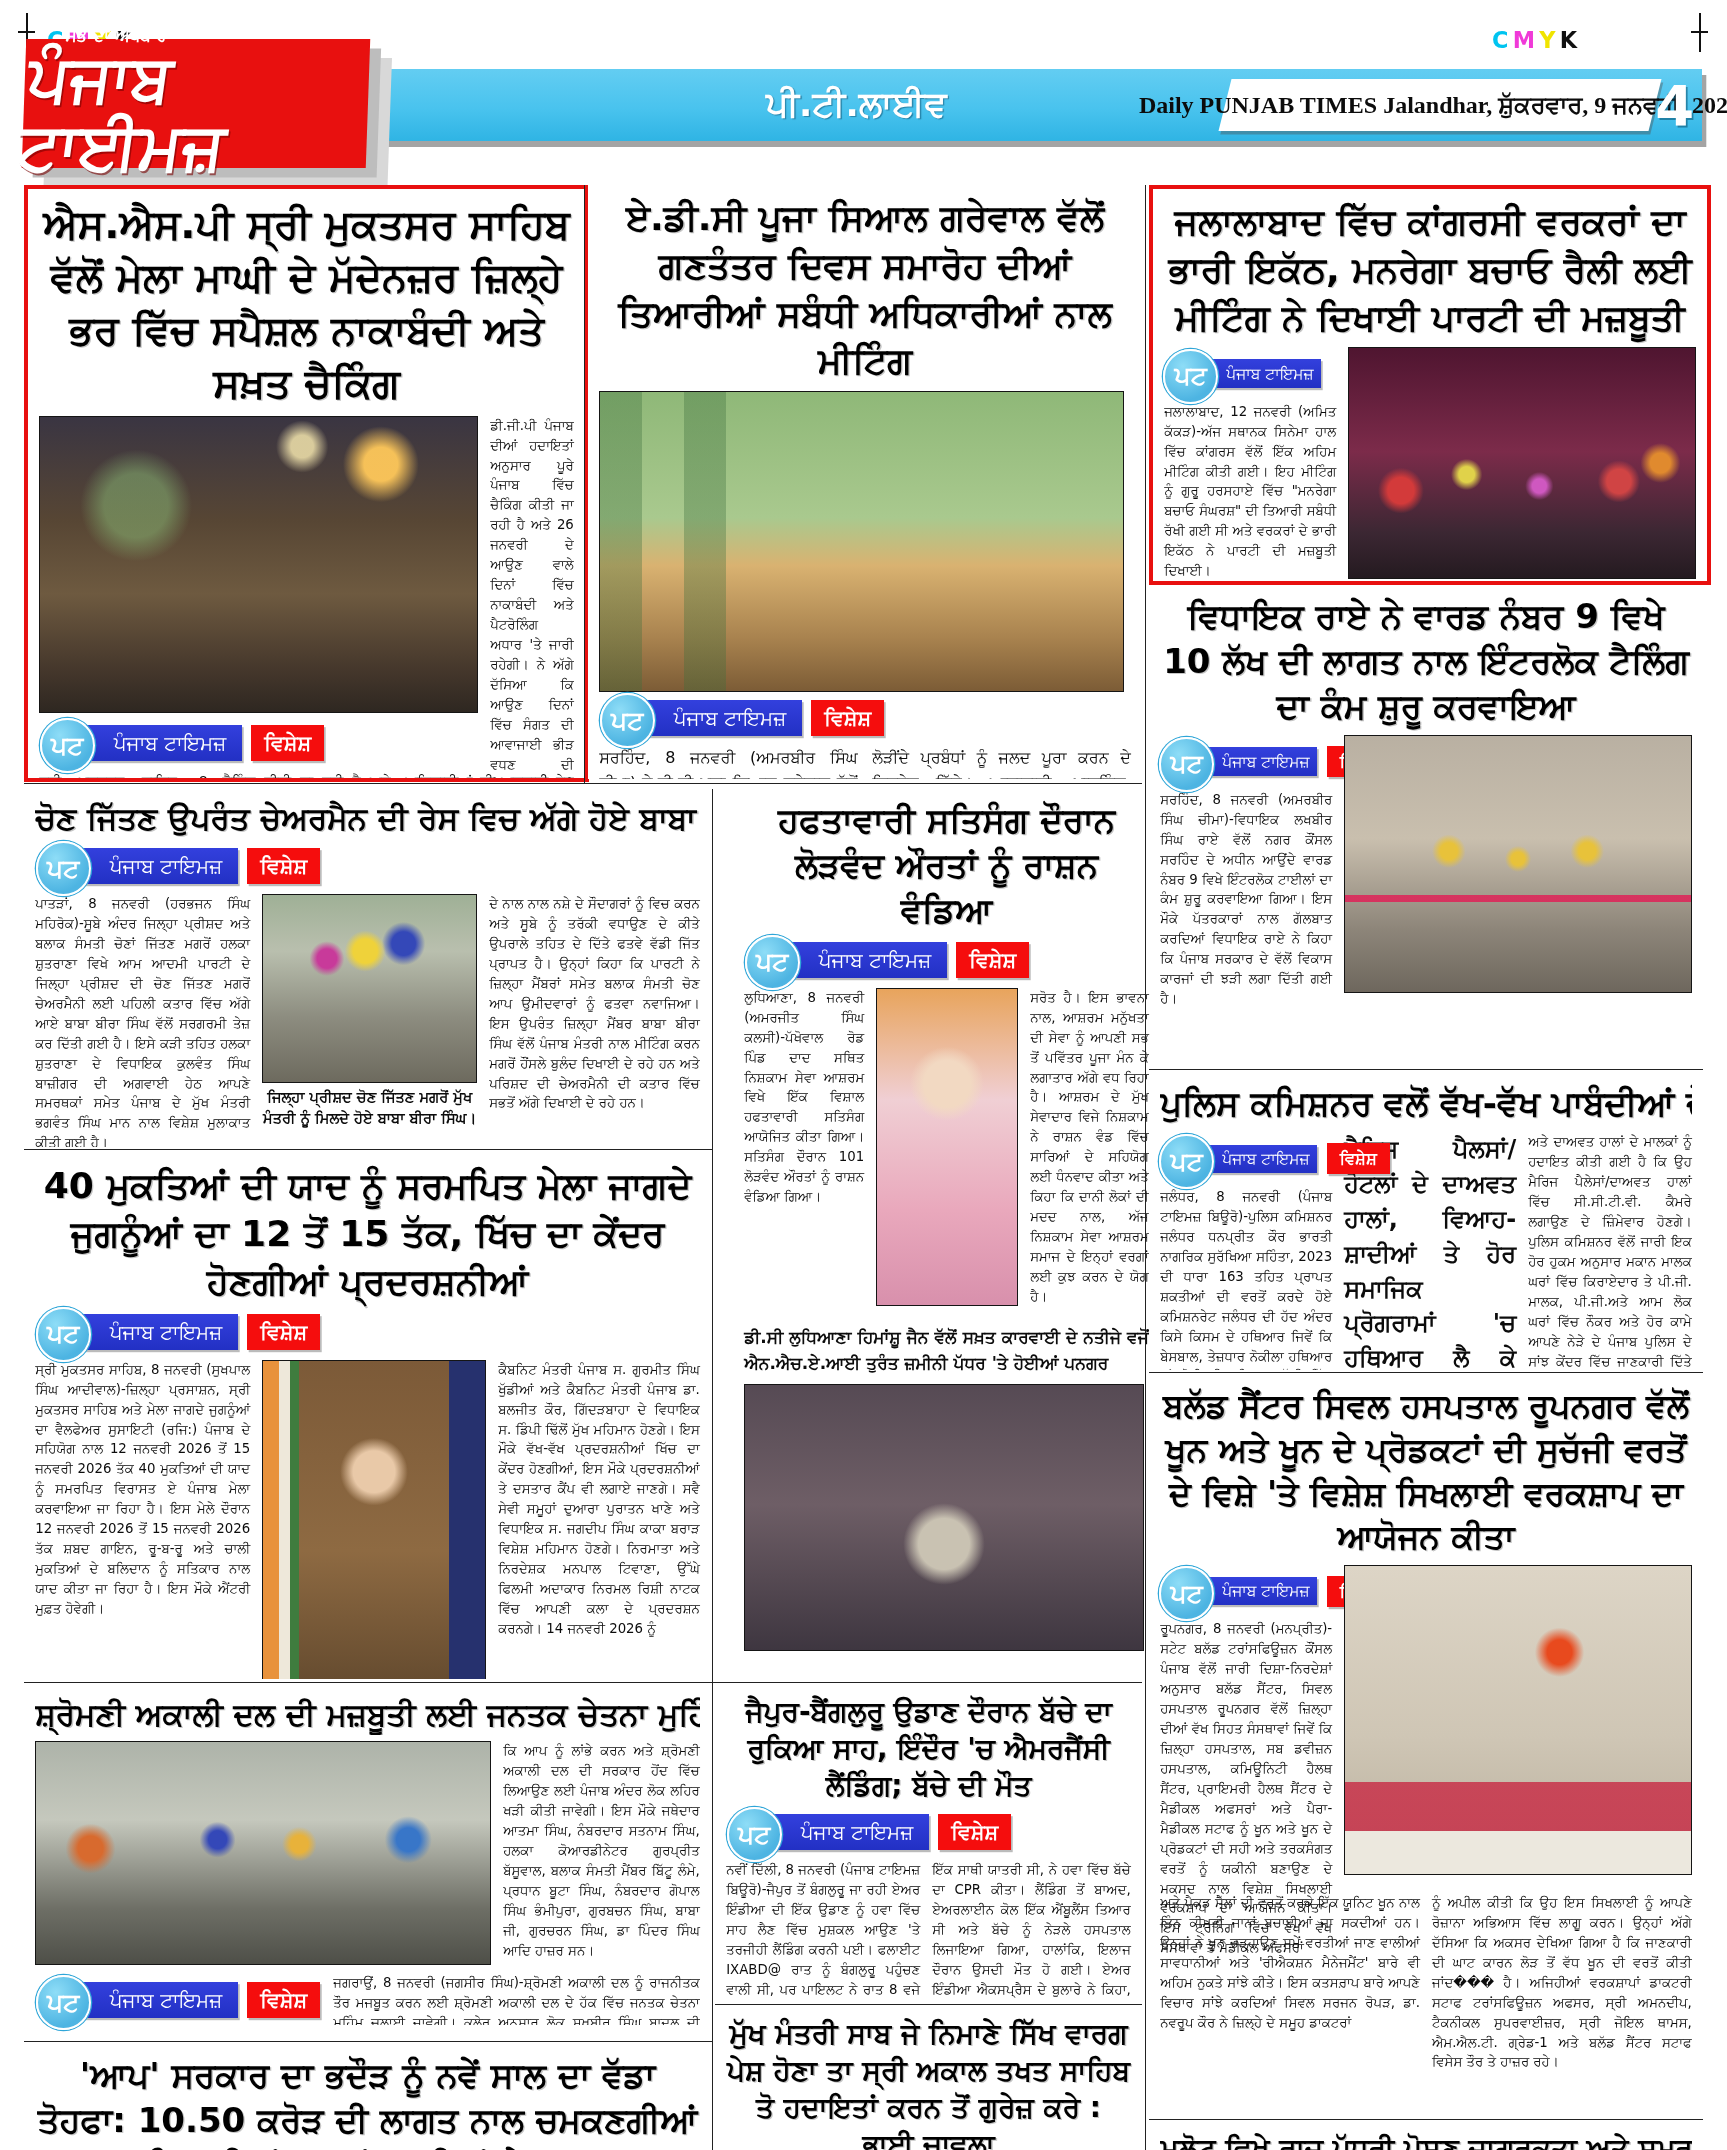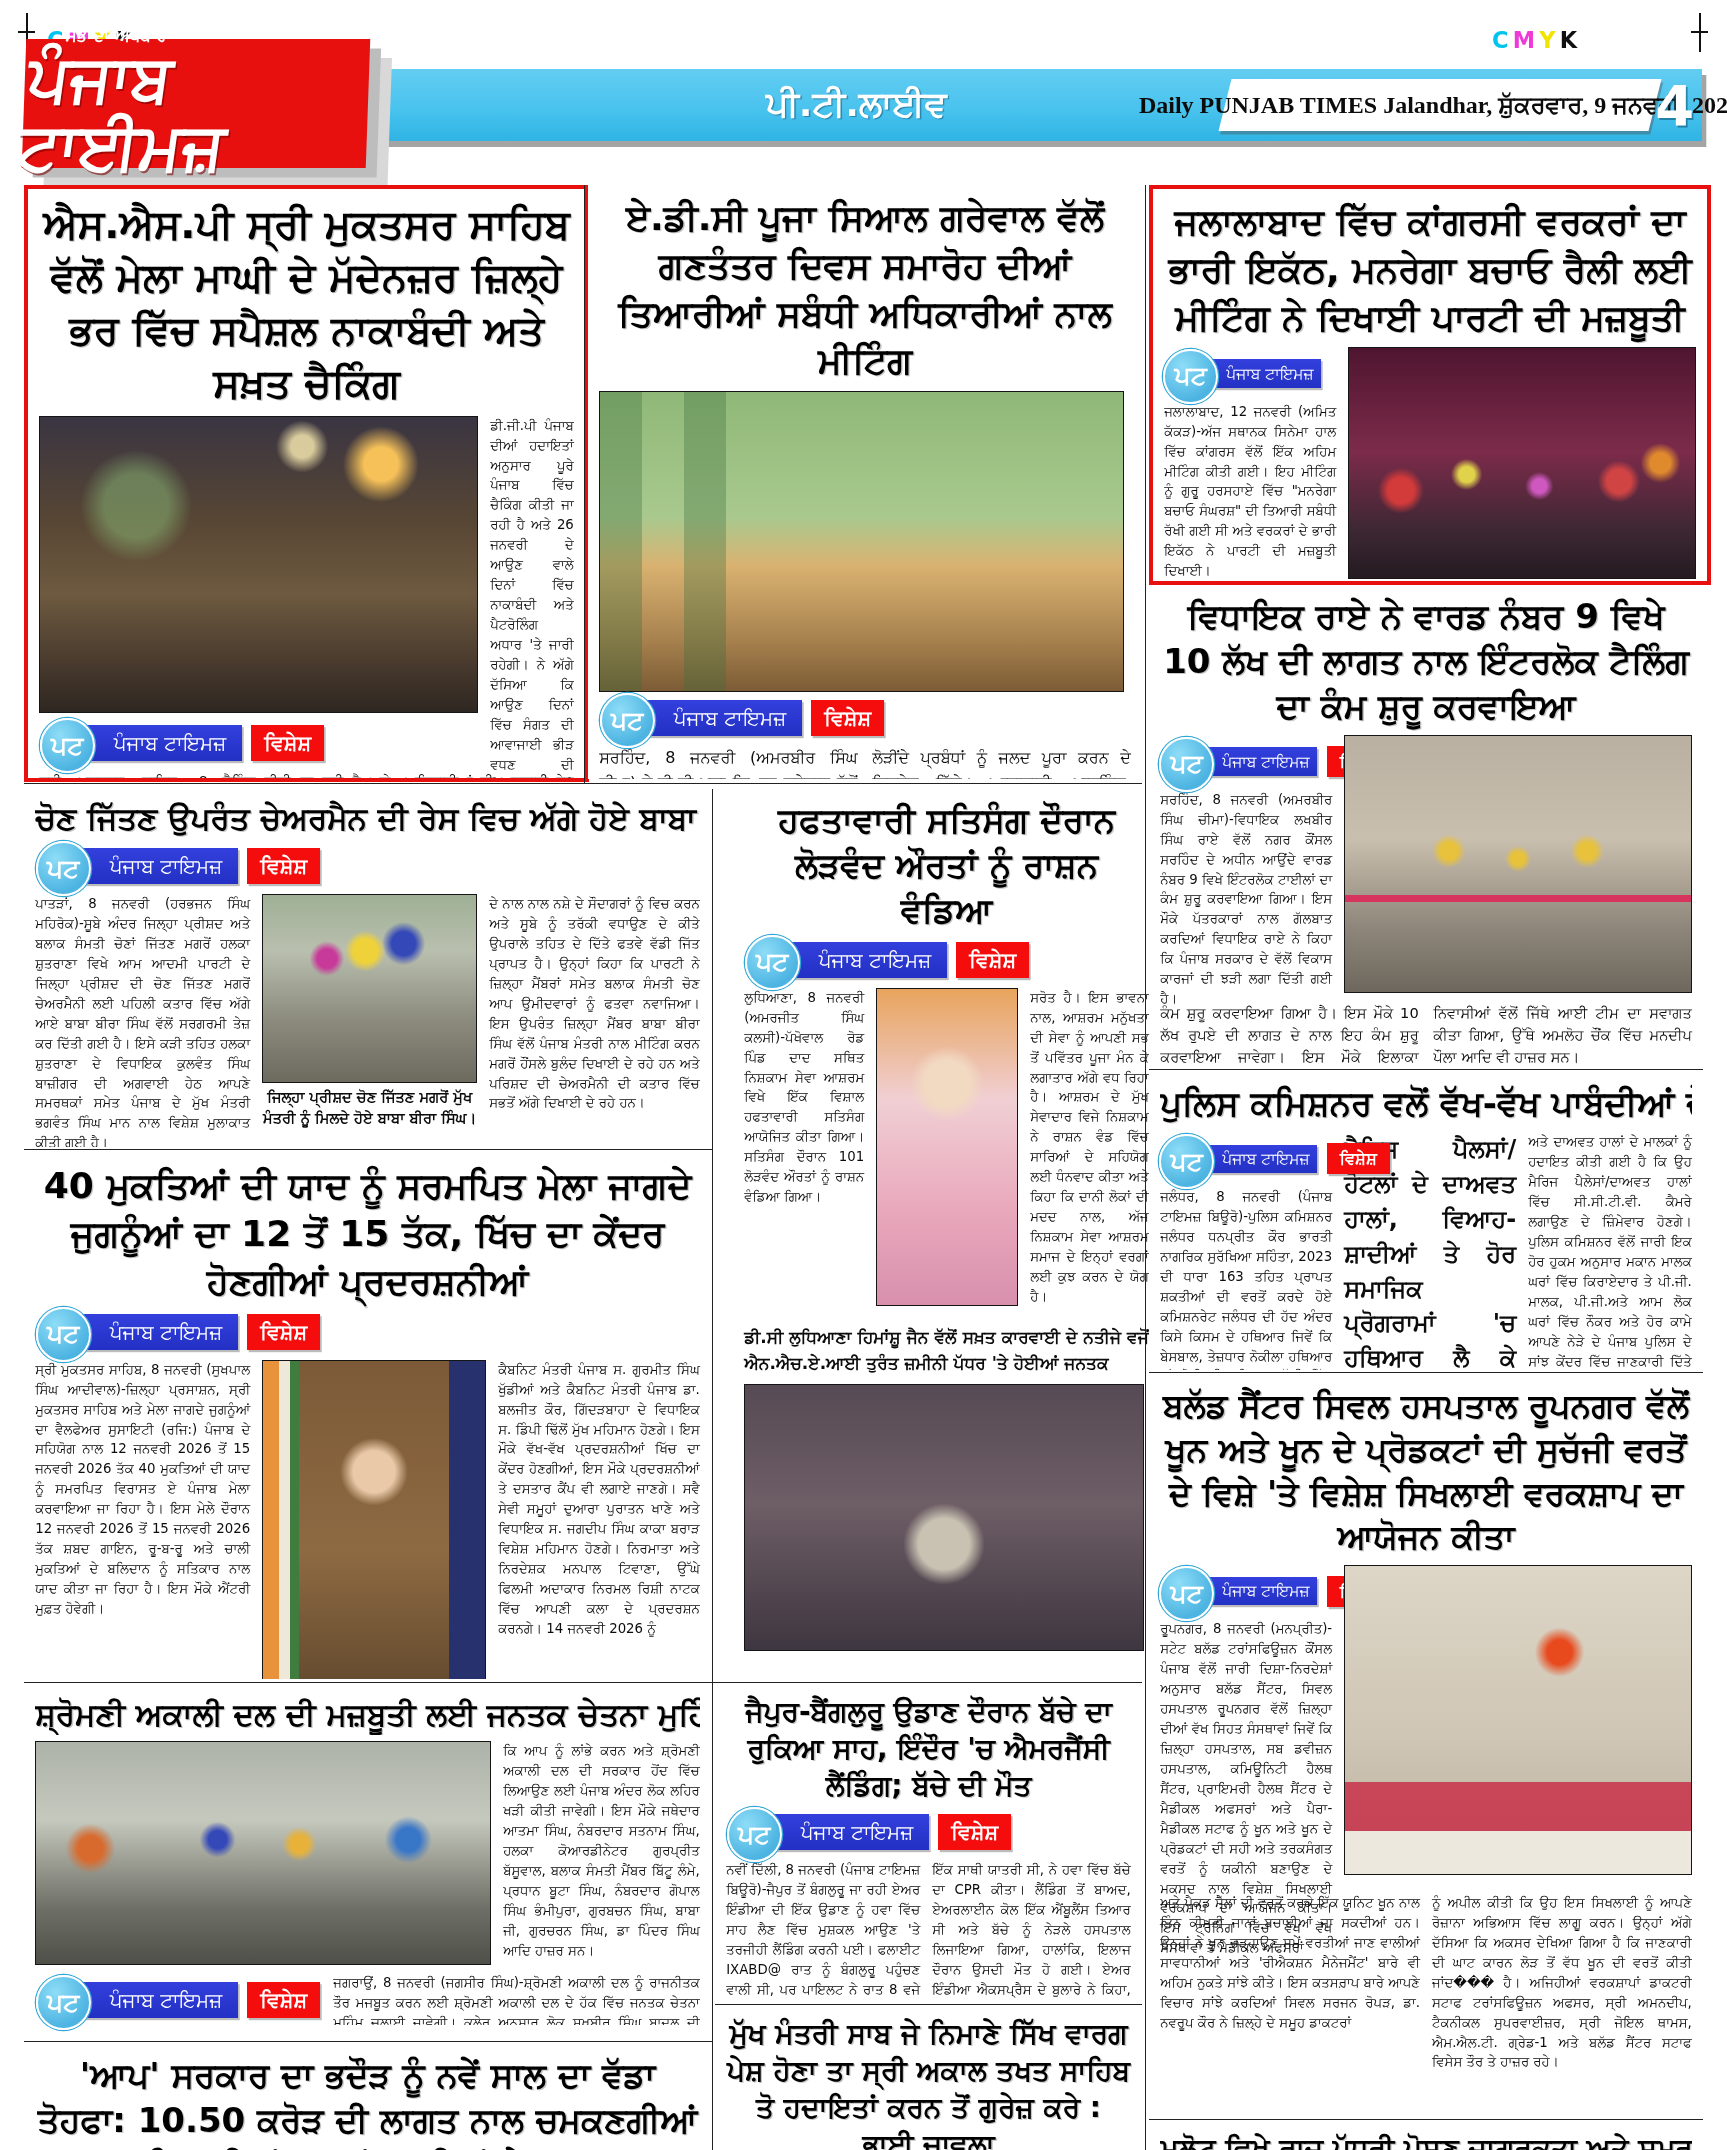--- a/index.html
+++ b/index.html
@@ -190,21 +190,20 @@
         <div style="width:172px;">
           <div class="badge" style="margin-left:26px;">
             <div class="logo">ਪਟ</div>
             <div class="bar" style="font-size:15.5px;padding:5.2px 7.7px 5.2px 36px;">ਪੰਜਾਬ ਟਾਇਮਜ਼</div>
             <div class="tag" style="font-size:16.3px;">ਵਿਸ਼ੇਸ਼</div>
           </div>
           <div class="body small">ਸਰਹਿੰਦ, 8 ਜਨਵਰੀ (ਅਮਰਬੀਰ ਸਿੰਘ ਚੀਮਾ)-ਵਿਧਾਇਕ ਲਖਬੀਰ ਸਿੰਘ ਰਾਏ ਵੱਲੋਂ ਨਗਰ ਕੌਂਸਲ ਸਰਹਿੰਦ ਦੇ ਅਧੀਨ ਆਉਂਦੇ ਵਾਰਡ ਨੰਬਰ 9 ਵਿਖੇ ਇੰਟਰਲੋਕ ਟਾਈਲਾਂ ਦਾ ਕੰਮ ਸ਼ੁਰੂ ਕਰਵਾਇਆ ਗਿਆ। ਇਸ ਮੌਕੇ ਪੱਤਰਕਾਰਾਂ ਨਾਲ ਗੱਲਬਾਤ ਕਰਦਿਆਂ ਵਿਧਾਇਕ ਰਾਏ ਨੇ ਕਿਹਾ ਕਿ ਪੰਜਾਬ ਸਰਕਾਰ ਦੇ ਵੱਲੋਂ ਵਿਕਾਸ ਕਾਰਜਾਂ ਦੀ ਝੜੀ ਲਗਾ ਦਿੱਤੀ ਗਈ ਹੈ।</div>
         </div>
         <div class="photo ph-ribbon" style="flex:1;height:258px;"></div>
       </div>
-      <div class="body cols2" style="height:86px;font-size:14.6px;">ਕੰਮ ਸ਼ੁਰੂ ਕਰਵਾਇਆ ਗਿਆ ਹੈ। ਇਸ ਮੌਕੇ 10 ਲੱਖ ਰੁਪਏ ਦੀ ਲਾਗਤ ਦੇ ਨਾਲ ਇਹ ਕੰਮ ਸ਼ੁਰੂ ਕਰਵਾਇਆ ਜਾਵੇਗਾ। ਇਸ ਮੌਕੇ ਇਲਾਕਾ ਨਿਵਾਸੀਆਂ ਵੱਲੋਂ ਜਿੱਥੇ ਆਈ ਟੀਮ ਦਾ ਸਵਾਗਤ ਕੀਤਾ ਗਿਆ, ਉੱਥੇ ਅਮਲੋਹ ਚੌਂਕ ਵਿੱਚ ਮਨਦੀਪ ਪੌਲਾ ਆਦਿ ਵੀ ਹਾਜ਼ਰ ਸਨ।</div>
     </div>
   </div>
 
   <div class="art" style="left:24px;top:789px;width:687px;height:358px;">
     <div class="inner">
       <div class="hl s72 one">ਚੋਣ ਜਿੱਤਣ ਉਪਰੰਤ ਚੇਅਰਮੈਨ ਦੀ ਰੇਸ ਵਿਚ ਅੱਗੇ ਹੋਏ ਬਾਬਾ ਬੀਰਾ ਸਿੰਘ</div>
       <div class="badge">
         <div class="logo">ਪਟ</div>
         <div class="bar">ਪੰਜਾਬ ਟਾਇਮਜ਼</div>
         <div class="tag">ਵਿਸ਼ੇਸ਼</div>
@@ -226,21 +225,21 @@
       <div class="badge">
         <div class="logo">ਪਟ</div>
         <div class="bar">ਪੰਜਾਬ ਟਾਇਮਜ਼</div>
         <div class="tag">ਵਿਸ਼ੇਸ਼</div>
       </div>
       <div class="flexrow" style="height:327px;">
         <div class="body small" style="width:120px;">ਲੁਧਿਆਣਾ, 8 ਜਨਵਰੀ (ਅਮਰਜੀਤ ਸਿੰਘ ਕਲਸੀ)-ਪੱਖੋਵਾਲ ਰੋਡ ਪਿੰਡ ਦਾਦ ਸਥਿਤ ਨਿਸ਼ਕਾਮ ਸੇਵਾ ਆਸ਼ਰਮ ਵਿਖੇ ਇੱਕ ਵਿਸ਼ਾਲ ਹਫਤਾਵਾਰੀ ਸਤਿਸੰਗ ਆਯੋਜਿਤ ਕੀਤਾ ਗਿਆ। ਸਤਿਸੰਗ ਦੌਰਾਨ 101 ਲੋੜਵੰਦ ਔਰਤਾਂ ਨੂੰ ਰਾਸ਼ਨ ਵੰਡਿਆ ਗਿਆ।</div>
         <div class="photo ph-satsang" style="width:142px;height:318px;"></div>
         <div class="body small" style="flex:1;">ਸਰੋਤ ਹੈ। ਇਸ ਭਾਵਨਾ ਨਾਲ, ਆਸ਼ਰਮ ਮਨੁੱਖਤਾ ਦੀ ਸੇਵਾ ਨੂੰ ਆਪਣੀ ਸਭ ਤੋਂ ਪਵਿੱਤਰ ਪੂਜਾ ਮੰਨ ਕੇ ਲਗਾਤਾਰ ਅੱਗੇ ਵਧ ਰਿਹਾ ਹੈ। ਆਸ਼ਰਮ ਦੇ ਮੁੱਖ ਸੇਵਾਦਾਰ ਵਿਜੇ ਨਿਸ਼ਕਾਮ ਨੇ ਰਾਸ਼ਨ ਵੰਡ ਵਿੱਚ ਸਾਰਿਆਂ ਦੇ ਸਹਿਯੋਗ ਲਈ ਧੰਨਵਾਦ ਕੀਤਾ ਅਤੇ ਕਿਹਾ ਕਿ ਦਾਨੀ ਲੋਕਾਂ ਦੀ ਮਦਦ ਨਾਲ, ਅੱਜ ਨਿਸ਼ਕਾਮ ਸੇਵਾ ਆਸ਼ਰਮ ਸਮਾਜ ਦੇ ਇਨ੍ਹਾਂ ਵਰਗਾਂ ਲਈ ਕੁਝ ਕਰਨ ਦੇ ਯੋਗ ਹੈ।</div>
       </div>
-      <div class="body boldlead" style="margin:10.3px 0 6.9px 0;font-size:17px;">ਡੀ.ਸੀ ਲੁਧਿਆਣਾ ਹਿਮਾਂਸ਼ੂ ਜੈਨ ਵੱਲੋਂ ਸਖ਼ਤ ਕਾਰਵਾਈ ਦੇ ਨਤੀਜੇ ਵਜੋਂ ਐਨ.ਐਚ.ਏ.ਆਈ ਤੁਰੰਤ ਜ਼ਮੀਨੀ ਪੱਧਰ 'ਤੇ ਹੋਈਆਂ ਜਨਤਕ</div>
+      <div class="body boldlead" style="margin:10.3px 0 6.9px 0;font-size:17px;">ਡੀ.ਸੀ ਲੁਧਿਆਣਾ ਹਿਮਾਂਸ਼ੂ ਜੈਨ ਵੱਲੋਂ ਸਖ਼ਤ ਕਾਰਵਾਈ ਦੇ ਨਤੀਜੇ ਵਜੋਂ ਐਨ.ਐਚ.ਏ.ਆਈ ਤੁਰੰਤ ਜ਼ਮੀਨੀ ਪੱਧਰ 'ਤੇ ਹੋਈਆਂ ਪਨਗਰ</div>
       <div class="photo ph-ldh" style="width:400px;height:267px;"></div>
     </div>
   </div>
 
   <div class="art" style="left:24px;top:1153px;width:687px;height:526px;">
     <div class="inner">
       <div class="hl s84">40 ਮੁਕਤਿਆਂ ਦੀ ਯਾਦ ਨੂੰ ਸਰਮਪਿਤ ਮੇਲਾ ਜਾਗਦੇ ਜੁਗਨੂੰਆਂ ਦਾ 12 ਤੋਂ 15 ਤੱਕ, ਖਿੱਚ ਦਾ ਕੇਂਦਰ ਹੋਣਗੀਆਂ ਪ੍ਰਦਰਸ਼ਨੀਆਂ</div>
       <div class="badge">
         <div class="logo">ਪਟ</div>
         <div class="bar">ਪੰਜਾਬ ਟਾਇਮਜ਼</div>

